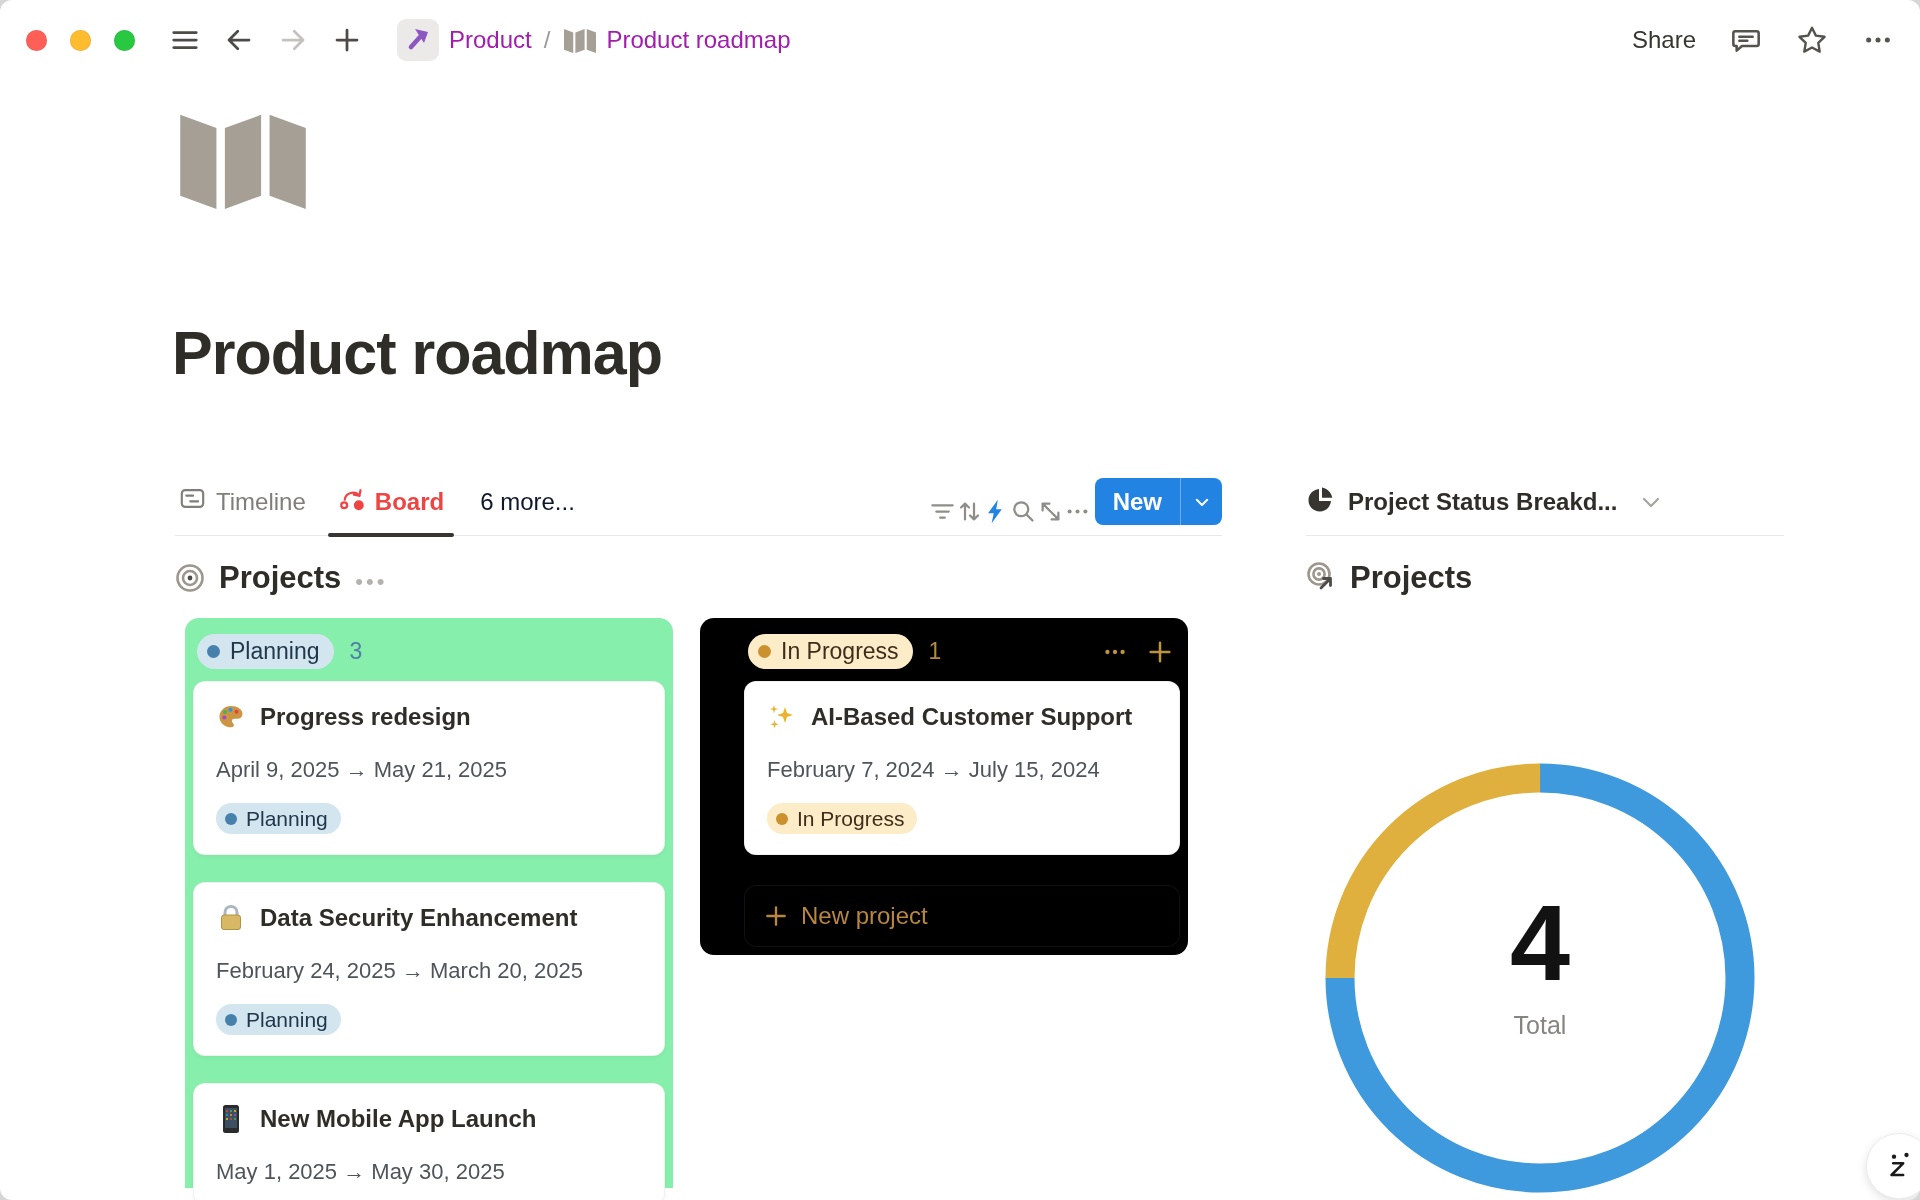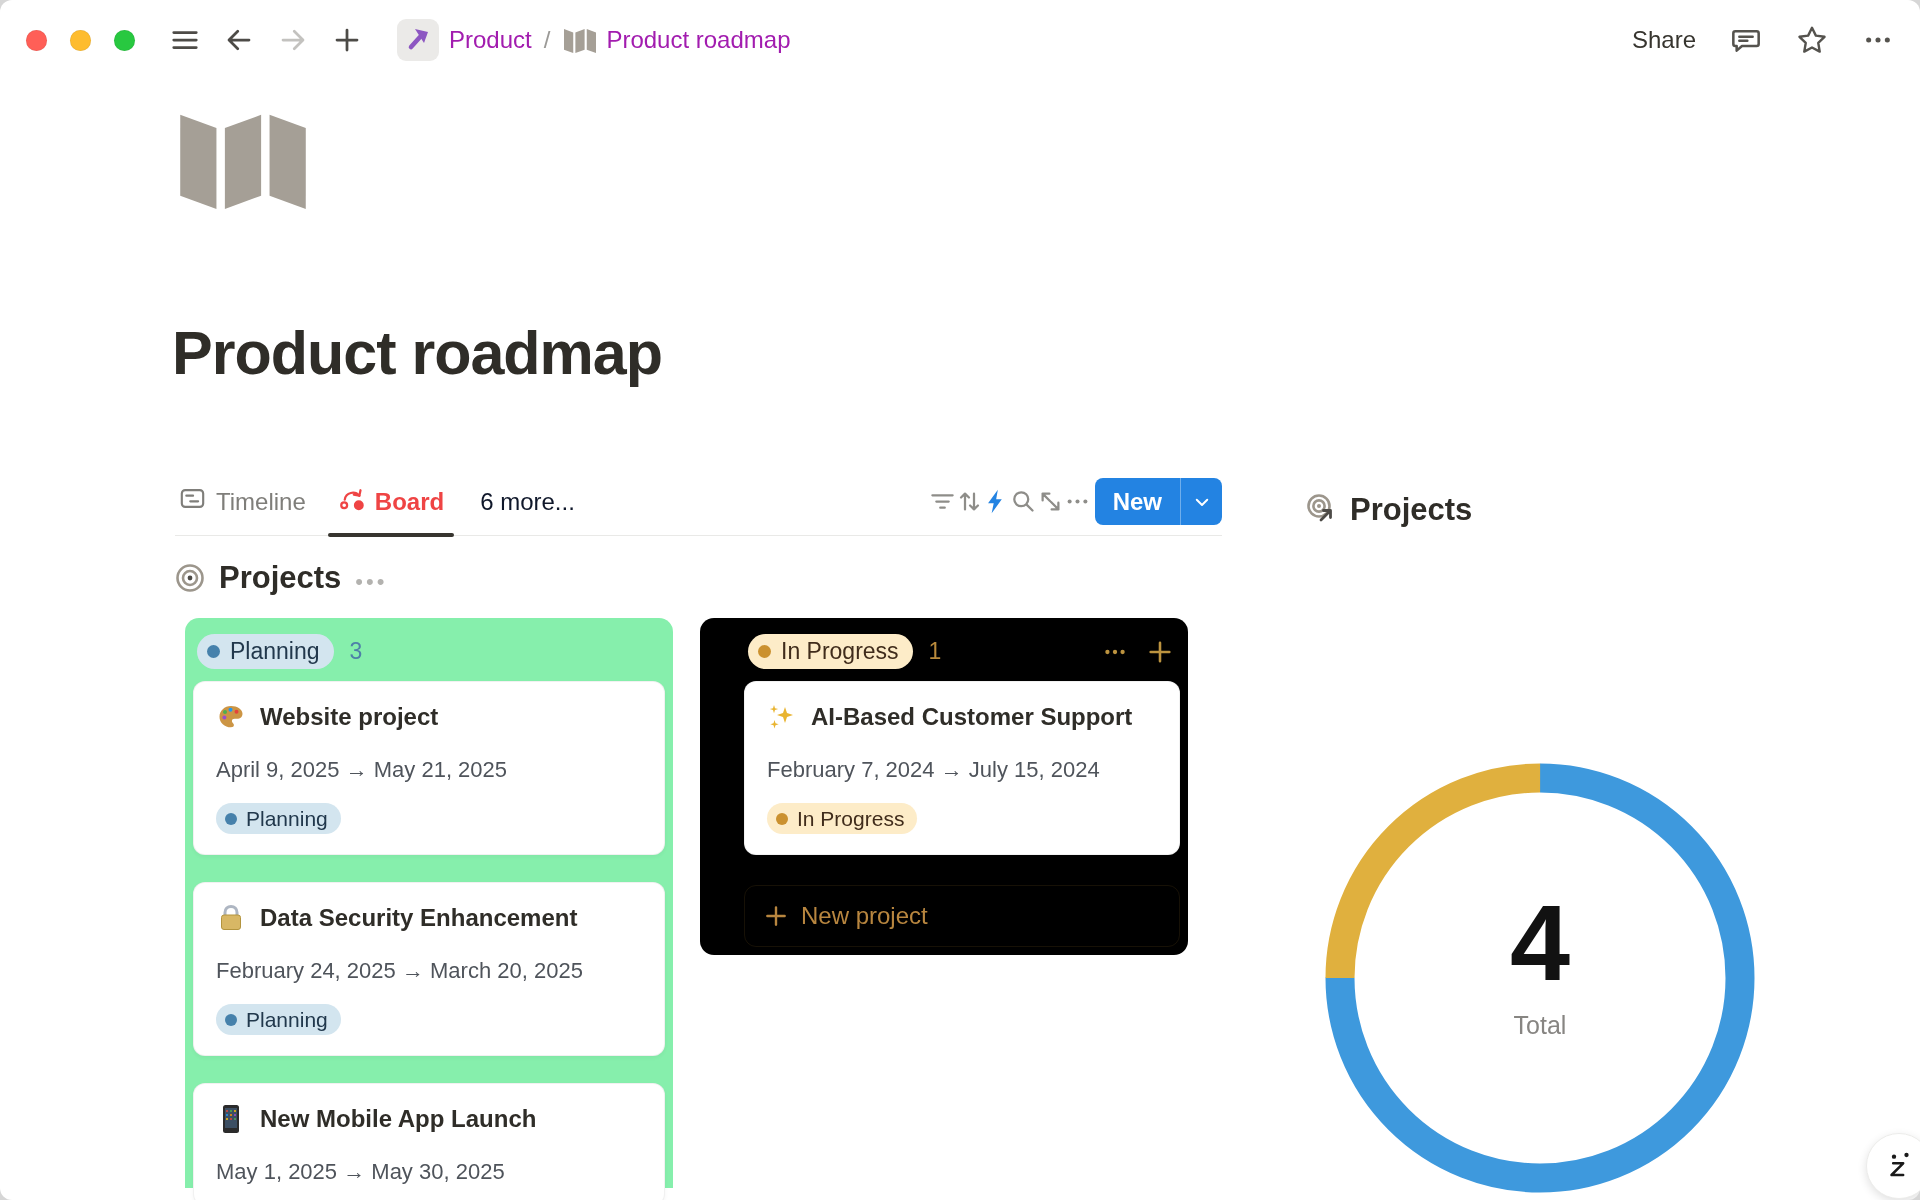--- a/index.html
+++ b/index.html
@@ -29,21 +29,21 @@
   .page-title { position:absolute; left:172px; top:318px; font-size:61px; font-weight:700; letter-spacing:-1px; color:#2f2d28; }
 
   
   .left-section { position:absolute; left:175px; top:468px; width:1047px; }
   .view-bar { height:68px; display:flex; align-items:center; border-bottom:1px solid #e9e9e7; }
   .tabs { display:flex; align-items:center; height:100%; }
   .tab { display:flex; align-items:center; gap:10px; height:100%; padding:0 4px; margin-right:24px; font-size:24px; color:#7f7e7a; cursor:pointer; position:relative; }
   .tab.active { color:#ef4444; font-weight:700; }
   .tab.active::after { content:""; position:absolute; left:-6px; right:-6px; bottom:-2px; height:4px; background:#37352f; border-radius:2px; }
   .tab-more { font-size:24px; color:#0f172a; cursor:pointer; margin-left:8px; }
-  .controls { margin-left:auto; display:flex; align-items:center; }
+  .controls { margin-left:auto; display:flex; align-items:flex-end; }
   .ctl { background:none; border:none; cursor:pointer; color:#8e8d89; display:flex; align-items:center; }
   .new-split { display:flex; align-items:stretch; height:47px; border-radius:8px; overflow:hidden; background:#2383e2; margin-left:4px; cursor:pointer; }
   .new-main { border:none; background:transparent; color:#fff; font-size:24px; font-weight:700; padding:0 18px; cursor:pointer; }
   .new-arrow { border:none; background:transparent; border-left:1px solid rgba(255,255,255,.35); color:#fff; width:42px; display:flex; align-items:center; justify-content:center; cursor:pointer; }
 
   .board-heading { display:flex; align-items:center; gap:14px; margin-top:24px; }
   .h-icon { display:flex; }
   .h-title { font-size:31px; font-weight:700; color:#2f2d28; }
   .h-more { color:#b3b2af; letter-spacing:3px; font-size:22px; background:none; border:none; cursor:pointer; padding-top:8px; }
 
@@ -274,21 +274,21 @@
           <div class="card-title-row">
             <span class="card-emoji">
               <svg width="28" height="28" viewBox="0 0 28 28">
                 <path d="M14 3C7.5 3 2.5 7.8 2.5 13.7c0 5.9 5 10.6 11.5 10.6 1.8 0 2.9-1 2.9-2.3 0-.9-.5-1.5-1.1-2.1-.6-.7-.9-1.2-.9-1.9 0-1.3 1.1-2.2 2.7-2.2h2.3c3.5 0 5.6-2 5.6-5.1C25.5 6.5 20.4 3 14 3z" fill="#cc9544"></path>
                 <circle cx="8" cy="9" r="2" fill="#4caf50"></circle>
                   <circle cx="13.5" cy="6.8" r="2" fill="#2196f3"></circle>
                 <circle cx="19.5" cy="8.8" r="2" fill="#e5433a"></circle>
                   <circle cx="7.4" cy="14.6" r="2" fill="#9c4dcc"></circle>
               </svg>
             </span>
-            <span class="card-title">Website project</span>
+            <span class="card-title">Progress redesign</span>
           </div>
           <div class="card-dates">April 9, 2025 → May 21, 2025</div>
           <div class="card-pill-row">
             <span class="tag blue">
               <span class="dot"></span>
                 <span>Planning</span>
             </span>
           </div>
         </div>
 
@@ -383,20 +383,34 @@
           <svg width="26" height="26" viewBox="0 0 24 24" stroke="currentColor" stroke-width="2.2" stroke-linecap="round">
               <path d="M12 4v16M4 12h16"></path>
             </svg>
           <span>New project</span>
         </button>
       </div>
     </div>
   </section>
 
   <section class="right-section">
+    <div class="chart-header">
+      <span>
+        <svg width="28" height="28" viewBox="0 0 28 28" fill="#37352f">
+          <path d="M13 3C7 3.5 2.5 8.3 2.5 14.2 2.5 20.4 7.6 25.5 13.8 25.5c5.9 0 10.7-4.5 11.2-10.5H13z"></path>
+          <path d="M16 1.5c5.2.9 9.3 5 10.2 10.2H16z"></path>
+        </svg>
+      </span>
+      <span class="chart-title">Project Status Breakd...</span>
+      <button class="chart-chevron">
+        <svg width="24" height="24" viewBox="0 0 24 24" fill="none" stroke="currentColor" stroke-width="2.2" stroke-linecap="round" stroke-linejoin="round">
+            <path d="M5 9l7 7 7-7"></path>
+          </svg>
+      </button>
+    </div>
 
     <div class="chart-heading">
       <span>
         <svg width="30" height="30" viewBox="0 0 30 30" fill="none">
           <circle cx="13" cy="13" r="10.5" stroke="#9c968c" stroke-width="2.6"></circle>
           <circle cx="13" cy="13" r="5.6" stroke="#9c968c" stroke-width="2.6"></circle>
           <circle cx="13" cy="13" r="2" fill="#9c968c"></circle>
           <path d="M16 26l9-9M18.5 16.5H25.5V23.5" stroke="#4d4b47" stroke-width="2.8" stroke-linecap="round" stroke-linejoin="round" fill="none" transform="translate(-1,1)"></path>
         </svg>
       </span>

